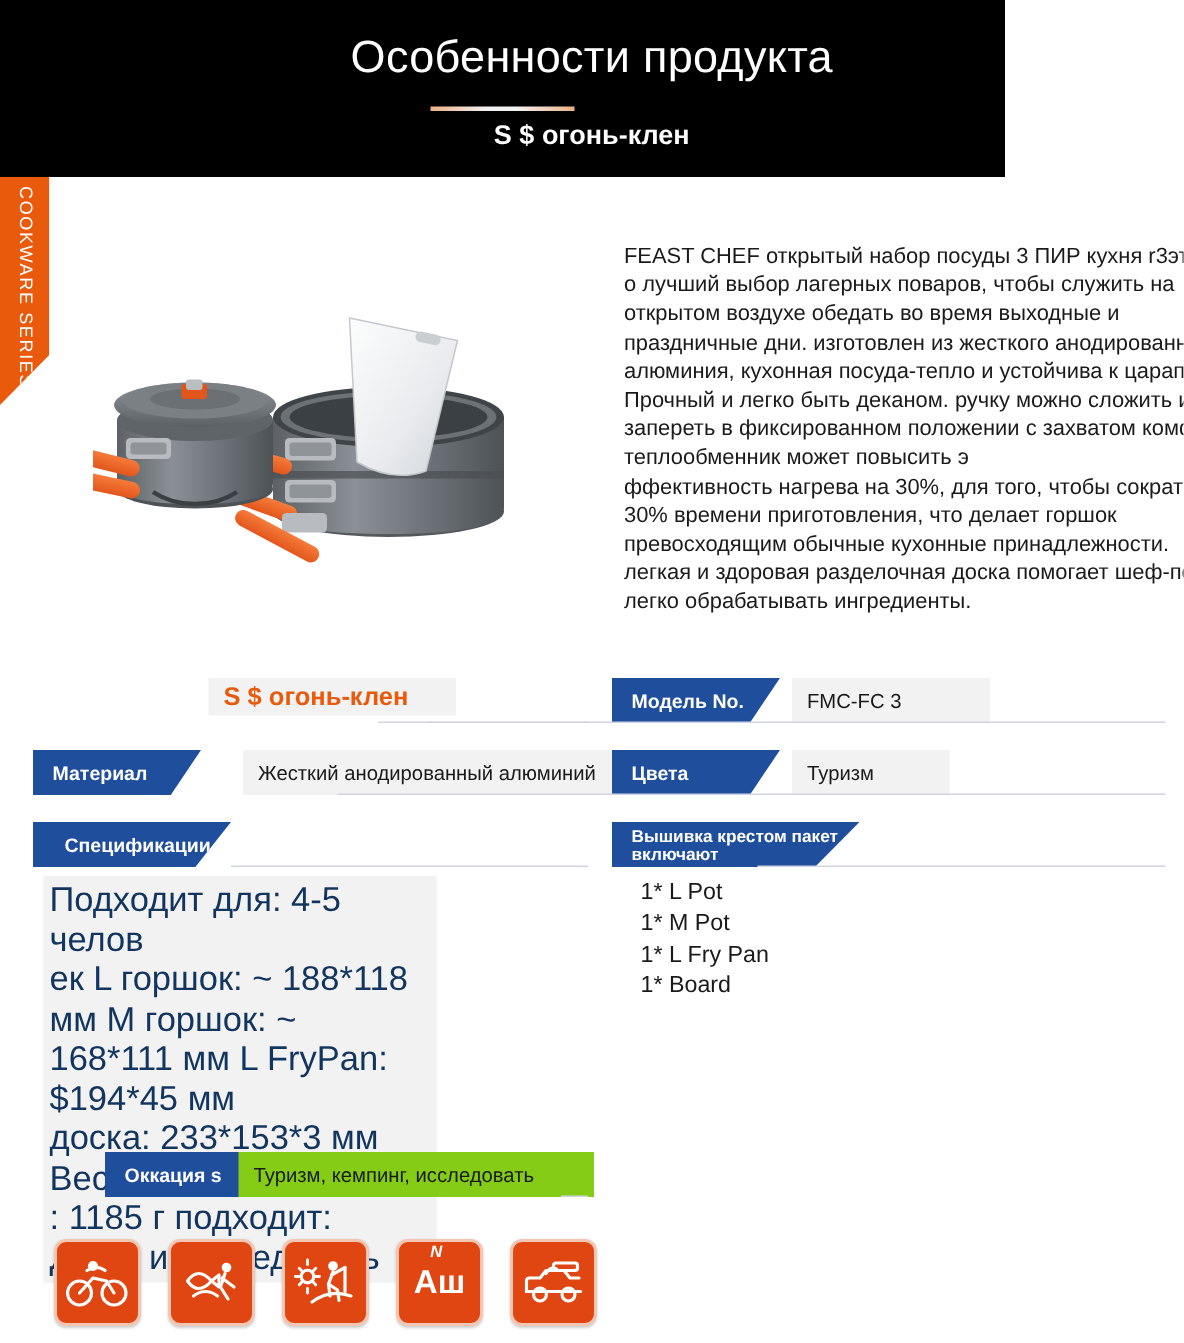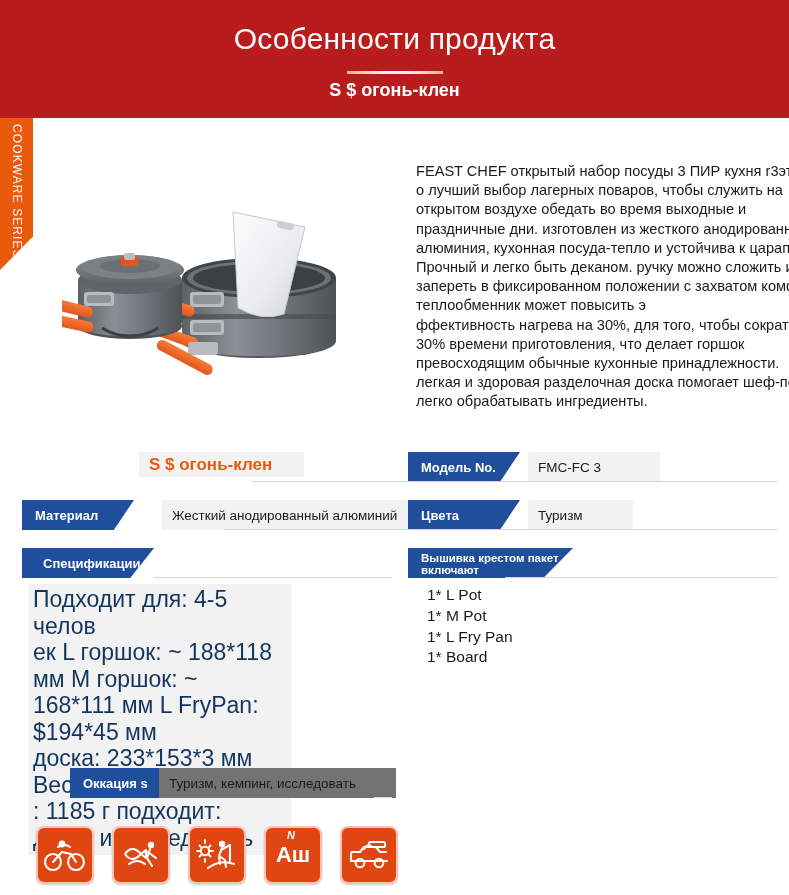--- a/index.html
+++ b/index.html
@@ -7,22 +7,22 @@
   body {
     width: 789px; height: 895px;
     background: #ffffff;
     font-family: "Liberation Sans", sans-serif;
     position: relative;
     overflow: hidden;
   }
 
   
   .header {
-    position: absolute; left:0; top:0; width:789px; height:118px;
-    background: #b91c1c;
+    position: absolute; left:0; top:0; width:670px; height:118px;
+    background: #000000;
   }
   .header-title {
     position:absolute; left:0; top:22px; width:789px;
     text-align:center; color:#ffffff;
     font-size:30px; font-weight:400; letter-spacing:.2px;
   }
   .header-divider {
     position:absolute; left:50%; top:71px; transform:translateX(-50%);
     width:96px; height:3px;
     background: linear-gradient(to right,#f8b98c 0%, #ffffff 40%, #ffffff 60%, #f8b98c 100%);
@@ -234,21 +234,21 @@
   <div class="spec-label two-line" style="width:165px;">Вышивка крестом пакет включают</div>
 </div>
 <div class="spec-rule" style="left:505px; top:577px; width:272px;"></div>
 <div class="package-body">1* L Pot
 1* M Pot
 1* L Fry Pan
 1* Board</div>
 
 <div class="spec-row" style="left:22px; top:768px; width:370px;">
   <div class="spec-label" style="width:132px;margin-left:48px;">Оккация s</div>
-  <div class="spec-value" style="left:137px; width:237px; background:#737373;">Туризм, кемпинг, исследовать</div>
+  <div class="spec-value" style="left:137px; width:237px; background:#84cc16;">Туризм, кемпинг, исследовать</div>
 </div>
 <div class="spec-rule" style="left:374px; top:797px; width:18px;"></div>
 
 <div class="icon-row">
 
   <div class="icon-box">
     <svg width="42" height="34" viewBox="0 0 42 34" fill="none" stroke="#ffffff" stroke-width="2.1" stroke-linecap="round" stroke-linejoin="round">
       <circle cx="9" cy="24" r="8"></circle>
       <circle cx="32" cy="24" r="8"></circle>
       <circle cx="18" cy="6" r="3.4" fill="#ffffff" stroke="none"></circle>

